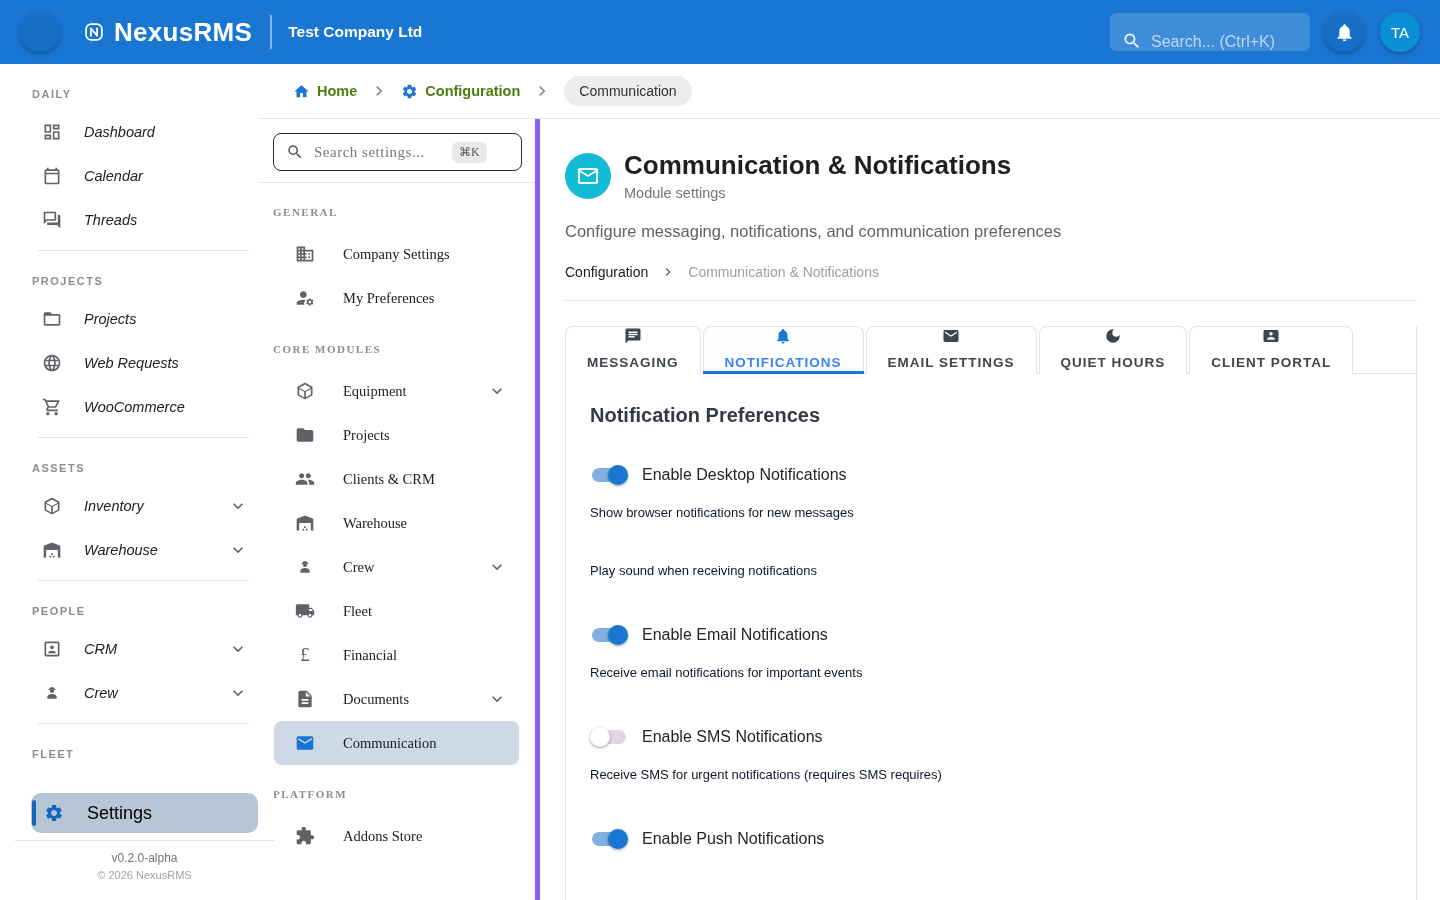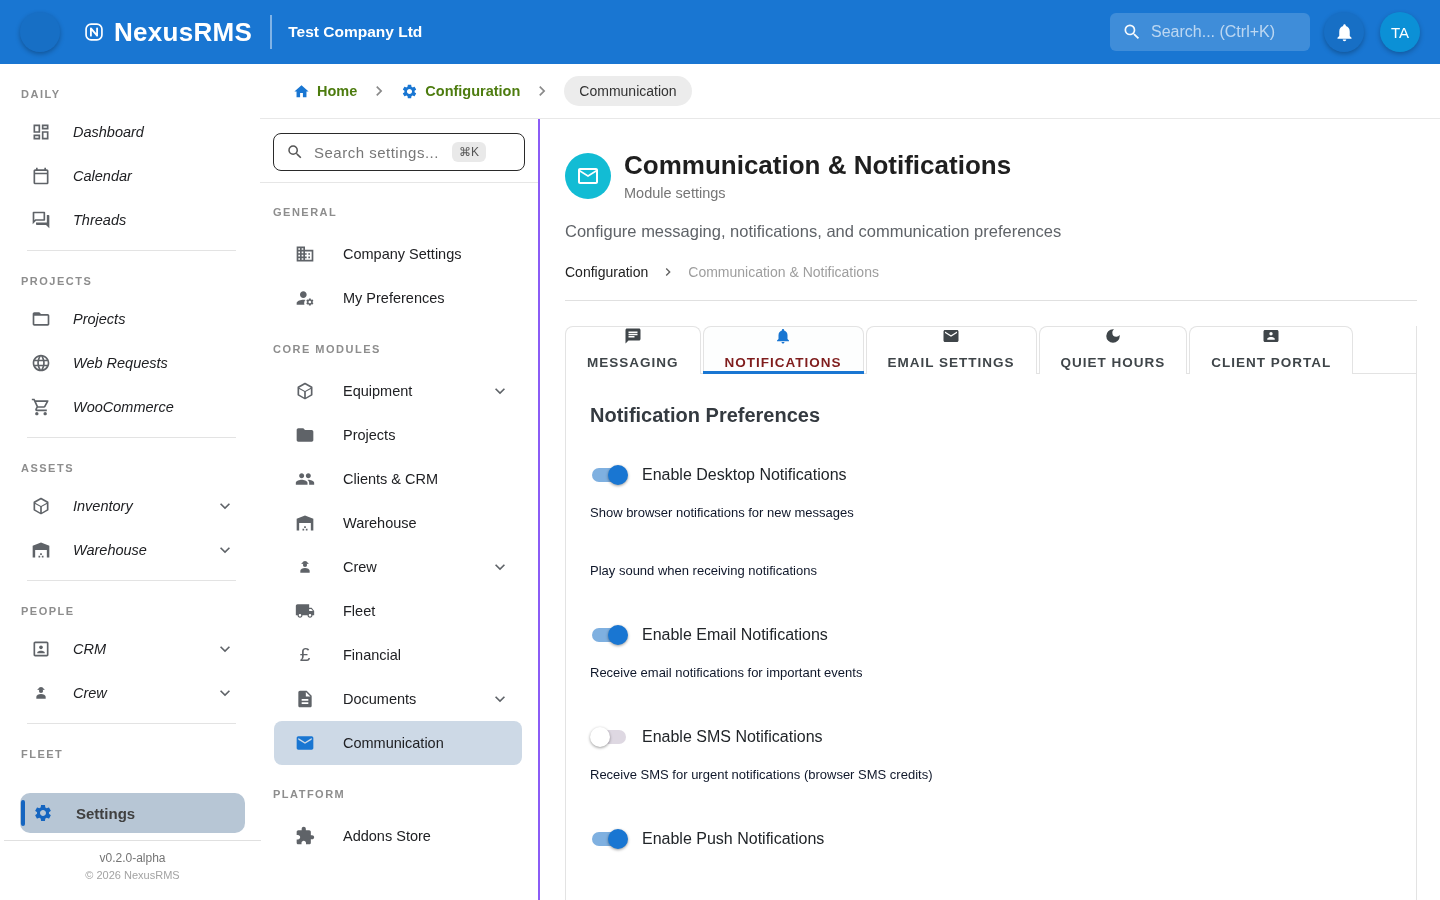--- a/index.html
+++ b/index.html
@@ -13,70 +13,70 @@
   .menu-btn { width:40px; height:40px; border-radius:50%; margin-left:20px;
               background:rgba(0,0,0,0.06); box-shadow:0 2px 5px rgba(0,0,0,0.28);
               display:flex; align-items:center; justify-content:center; cursor:pointer; }
   .brand-wrap { display:flex; align-items:center; margin-left:24px; gap:10px; }
   .brand-mark { width:32px; height:32px; }
   .brand-name { color:#fff; font-size:26px; font-weight:700; letter-spacing:.3px; }
   .top-divider { width:2px; height:34px; background:rgba(255,255,255,0.45); margin:0 16px 0 18px; }
   .company { color:#fff; font-size:15.5px; font-weight:600; }
   .top-spacer { flex:1; }
   .top-search { width:200px; height:38px; border-radius:6px; background:rgba(255,255,255,0.17);
-                display:flex; align-items:center; padding:0 12px; gap:9px; }
+                display:flex; align-items:flex-end; padding:0 12px; gap:9px; }
   .top-search .icon { color:#fff; width:20px; height:20px; opacity:.95; }
   .top-search input { flex:1; min-width:0; background:transparent; border:none; outline:none;
                       color:#fff; font-size:16px; font-family:inherit; }
   .top-search input::placeholder { color:rgba(255,255,255,0.65); }
   .bell-btn { width:40px; height:40px; border-radius:50%; margin-left:14px;
               background:rgba(0,0,0,0.06); box-shadow:0 2px 5px rgba(0,0,0,0.28);
               display:flex; align-items:center; justify-content:center; cursor:pointer; }
   .bell-btn .icon { color:#fff; width:21px; height:21px; }
   .avatar { width:40px; height:40px; border-radius:50%; background:#0b90d6; color:#fff;
             display:flex; align-items:center; justify-content:center; font-size:15px;
             font-weight:500; margin:0 20px 0 16px; cursor:pointer; box-shadow:0 2px 5px rgba(0,0,0,0.25); }
 
   
-  .sidebar { position:absolute; top:64px; left:4px; width:260px; height:836px;
-             background:#fff; border-right:3px solid #3b82f6; overflow:hidden; }
+  .sidebar { position:absolute; top:64px; left:15px; width:260px; height:836px;
+             background:#fff; border-right:1px solid #3b82f6; overflow:hidden; }
   .side-section + .side-section::before { content:''; display:block; border-top:1px solid #e3e3e3; margin:8px 25px 0 23px; }
   .side-label { font-size:11px; font-weight:700; letter-spacing:1.5px; color:#8d8d8d;
                 margin:24px 17px 10px 17px; text-transform:uppercase; }
   .side-item { height:44px; display:flex; align-items:center; padding:0 26px 0 27px;
                gap:22px; cursor:pointer;font-style:italic; }
   .side-item .lbl { font-size:14.5px; font-weight:500; color:#202124; }
   .side-item .icon { color:#5f6368; }
   .chev { margin-left:auto; width:18px; height:18px; color:#757575; }
   .side-footer { position:absolute; left:0; right:0; bottom:0; height:112px; background:#fff; z-index:5; }
   .settings-btn { position:relative; margin:5px 16px 0 16px; height:40px; border-radius:10px;
                   background:#b7c6d5; display:flex; align-items:center; gap:23px;
                   padding-left:13px; cursor:pointer; }
   .settings-btn::before { content:''; position:absolute; left:1px; top:7px; bottom:7px; width:4px;
                           background:#1565c0; border-radius:2px; }
   .settings-btn .icon { color:#1565c0; width:20px; height:20px; }
-  .settings-btn .lbl { color:#404040; font-size:15px; font-weight:700; }
+  .settings-btn .lbl { color:#000000; font-size:18px; font-weight:400; }
   .side-footer .foot-div { border-top:1px solid #e0e0e0; margin-top:7px; }
   .version { text-align:center; font-size:12px; color:#757575; margin-top:10px; }
   .copyright { text-align:center; font-size:11px; color:#a3a3a3; margin-top:4px; }
 
   
   .breadbar { position:absolute; top:64px; left:260px; width:1180px; height:55px;
               background:#fff; border-bottom:1px solid #e8e8e8; display:flex;
               align-items:center; padding-left:33px; z-index:10; }
   .bc-link { display:flex; align-items:center; gap:7px; color:#4d7c0f; font-size:14.5px;
              font-weight:600; text-decoration:none; cursor:pointer; }
   .bc-link .icon { color:#1976d2; width:17px; height:17px; }
   .bc-sep { width:18px; height:18px; color:#8a8a8a; margin:0 12px; }
   .bc-chip { background:#ececec; border-radius:16px; padding:7px 15px; font-size:14px;
              font-weight:500; color:#333; }
 
   
   .settings-sidebar { position:absolute; top:119px; left:260px; width:280px; height:781px;
-                      background:#fff; border-right:2px solid #8b5cf6; overflow:hidden; }
+                      background:#fff; border-right:5px solid #8b5cf6; overflow:hidden;font-family:Liberation Serif, serif; }
   .settings-search { margin:14px 13px 0 13px; height:38px; border:1.5px solid #2a2a2a;
                      border-radius:8px; display:flex; align-items:center; padding:0 10px 0 12px; gap:10px; }
   .settings-search .icon { width:18px; height:18px; color:#555; }
   .settings-search input { width:128px; flex:none; border:none; outline:none; font-size:15px;
                            letter-spacing:.5px; color:#333; font-family:inherit; background:transparent; }
   .settings-search input::placeholder { color:#777; }
   .kbd-chip { background:#e9e9e9; border-radius:6px; padding:3px 7px; font-size:12px;
               color:#555; font-weight:500; }
   .ss-div { border-top:1px solid #e6e6e6; margin-top:11px; }
   .nav-label { font-size:11px; font-weight:700; letter-spacing:1.5px; color:#8d8d8d;
@@ -105,21 +105,21 @@
   .head-div { border-top:1px solid #e0e0e0; margin-top:20px; }
 
   .tabs-row { margin-top:25px; width:852px; display:flex; position:relative;
               border-right:1px solid #e3e3e3; }
   .tabs-underline { position:absolute; left:0; right:0; bottom:0; height:1px; background:#e3e3e3; }
   .tab { position:relative; z-index:1; height:48px; display:flex; align-items:center; gap:10px;
          padding:0 21px; background:#fff; border:1px solid #e3e3e3; border-bottom:none;
          border-radius:8px 8px 0 0; margin-right:2px; cursor:pointer;
          font-size:13.5px; font-weight:600; letter-spacing:1px; color:#3f4549; text-transform:uppercase;flex-direction:column; }
   .tab .icon { width:18px; height:18px; color:#3f4549; }
-  .tab.active { color:#7f1d1d; background:#fdfefe; }
+  .tab.active { color:#3b82f6; background:#fdfefe; }
   .tab.active .icon { color:#1976d2; }
   .tab.active::after { content:''; position:absolute; left:-1px; right:-1px; bottom:0;
                        height:3px; background:#1976d2; }
 
   .tab-panel { width:852px; height:533px; border-left:1px solid #e3e3e3; border-right:1px solid #e3e3e3;
                padding:30px 24px 0 24px; overflow:hidden; }
   .panel-heading { font-size:20px; font-weight:600; color:#343a40; margin-bottom:34px; }
   .toggle-row { margin-bottom:42px; }
   .toggle-top { display:flex; align-items:center; height:28px; }
   .switch { position:relative; width:38px; height:20px; margin-right:14px; cursor:pointer; flex:none; }
@@ -599,21 +599,21 @@
     <div class="toggle-desc">Receive email notifications for important events</div>
   </div>
   <div class="toggle-row">
     <div class="toggle-top">
       <span class="switch off">
         <span class="track"></span>
         <span class="thumb"></span>
       </span>
       <span class="toggle-label">Enable SMS Notifications</span>
     </div>
-    <div class="toggle-desc">Receive SMS for urgent notifications (browser SMS credits)</div>
+    <div class="toggle-desc">Receive SMS for urgent notifications (requires SMS requires)</div>
   </div>
   <div class="toggle-row">
     <div class="toggle-top">
       <span class="switch on">
         <span class="track"></span>
         <span class="thumb"></span>
       </span>
       <span class="toggle-label">Enable Push Notifications</span>
     </div>
 

